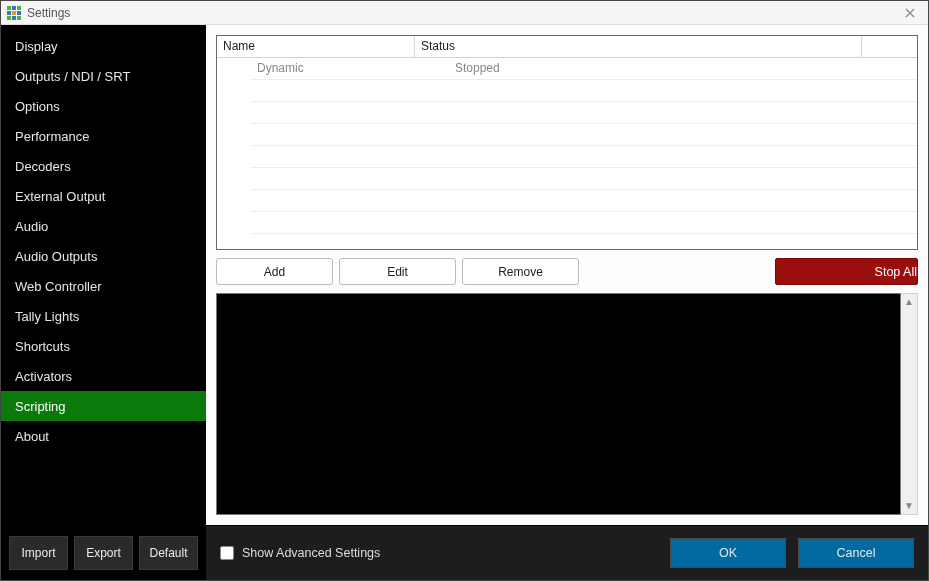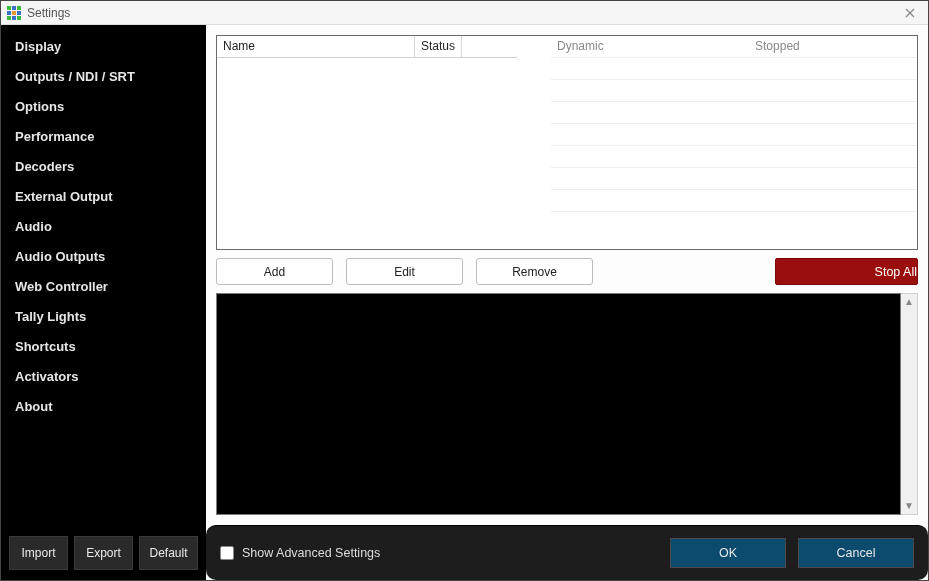--- a/index.html
+++ b/index.html
@@ -57,21 +57,21 @@
     min-height: 0;
   }
   
   .sidebar {
     width: 205px;
     background: #000;
     display: flex;
     flex-direction: column;
     padding-top: 6px;
   }
-  .side-items { flex: 1; font-weight: bold; }
+  .side-items { flex: 1; }
   .side-item {
     color: #e6e6e6;
     font-size: 13px;
     padding: 8px 14px 7px 14px;
     cursor: pointer;
   }
   .side-item.active {
     background: #0a7a0a;
     color: #fff;
   }
@@ -108,20 +108,21 @@
     gap: 8px;
     min-height: 0;
   }
   
   .table-wrap {
     border: 1px solid #6a6a6a;
     height: 215px;
     overflow: hidden;
     background: #fff;
     display: flex;
+    flex-direction: column;
   }
   .thead-row {
     display: flex;
     height: 22px;
     background: #fff;
     border-bottom: 1px solid #d0d0d0;
   }
   .th {
     font-size: 12px;
     color: #222;
@@ -139,21 +140,21 @@
   }
   .td {
     font-size: 12px;
     color: #888;
     padding: 3px 6px;
   }
   .grid-lines .trow { border-bottom: 1px solid #eee; margin-left: 34px; }
   
   .btn-row {
     display: flex;
-    gap: 13px;
+    gap: 6px;
     align-items: stretch;
   }
   .whitebtn {
     width: 117px;
     height: 27px;
     background: #fff;
     border: 1px solid #bcbcbc;
     border-radius: 3px;
     font-size: 12px;
     color: #222;
@@ -197,21 +198,20 @@
   .vscroll .arrow { height: 16px; line-height: 16px; cursor: pointer;}
   
   .footer {
     background: #1d1d1d;
     height: 55px;
     display: flex;
     align-items: center;
     padding: 0 14px;
     gap: 12px;
     border-top: 1px solid #000;
-    border-radius: 10px;
   }
   .chk-wrap {
     display: flex;
     align-items: center;
     gap: 8px;
   }
   .chk {
     width: 14px;
     height: 14px;
     background: #fff;
@@ -220,21 +220,21 @@
     cursor: pointer;
   }
   .chk-label {
     color: #ddd;
     font-size: 12.5px;
   }
   .footer .spacer { flex: 1; }
   .footer-btn {
     width: 116px;
     height: 30px;
-    background: #0c4a6e;
+    background: #0369a1;
     color: #e6e6e6;
     border: 1px solid #4a4a4a;
     font-size: 12.5px;
     cursor: pointer;
   }
 </style>
 </head>
 <body>
 
 <div class="window">
@@ -267,20 +267,21 @@
         <div class="side-item">Options</div>
         <div class="side-item">Performance</div>
         <div class="side-item">Decoders</div>
         <div class="side-item">External Output</div>
         <div class="side-item">Audio</div>
         <div class="side-item">Audio Outputs</div>
         <div class="side-item">Web Controller</div>
         <div class="side-item">Tally Lights</div>
         <div class="side-item">Shortcuts</div>
         <div class="side-item">Activators</div>
+        <div class="side-item active">Scripting</div>
         <div class="side-item">About</div>
       </div>
       <div class="side-buttons">
         <button class="side-btn">Import</button>
         <button class="side-btn">Export</button>
         <button class="side-btn">Default</button>
       </div>
     </div>
 
     <div class="content">

